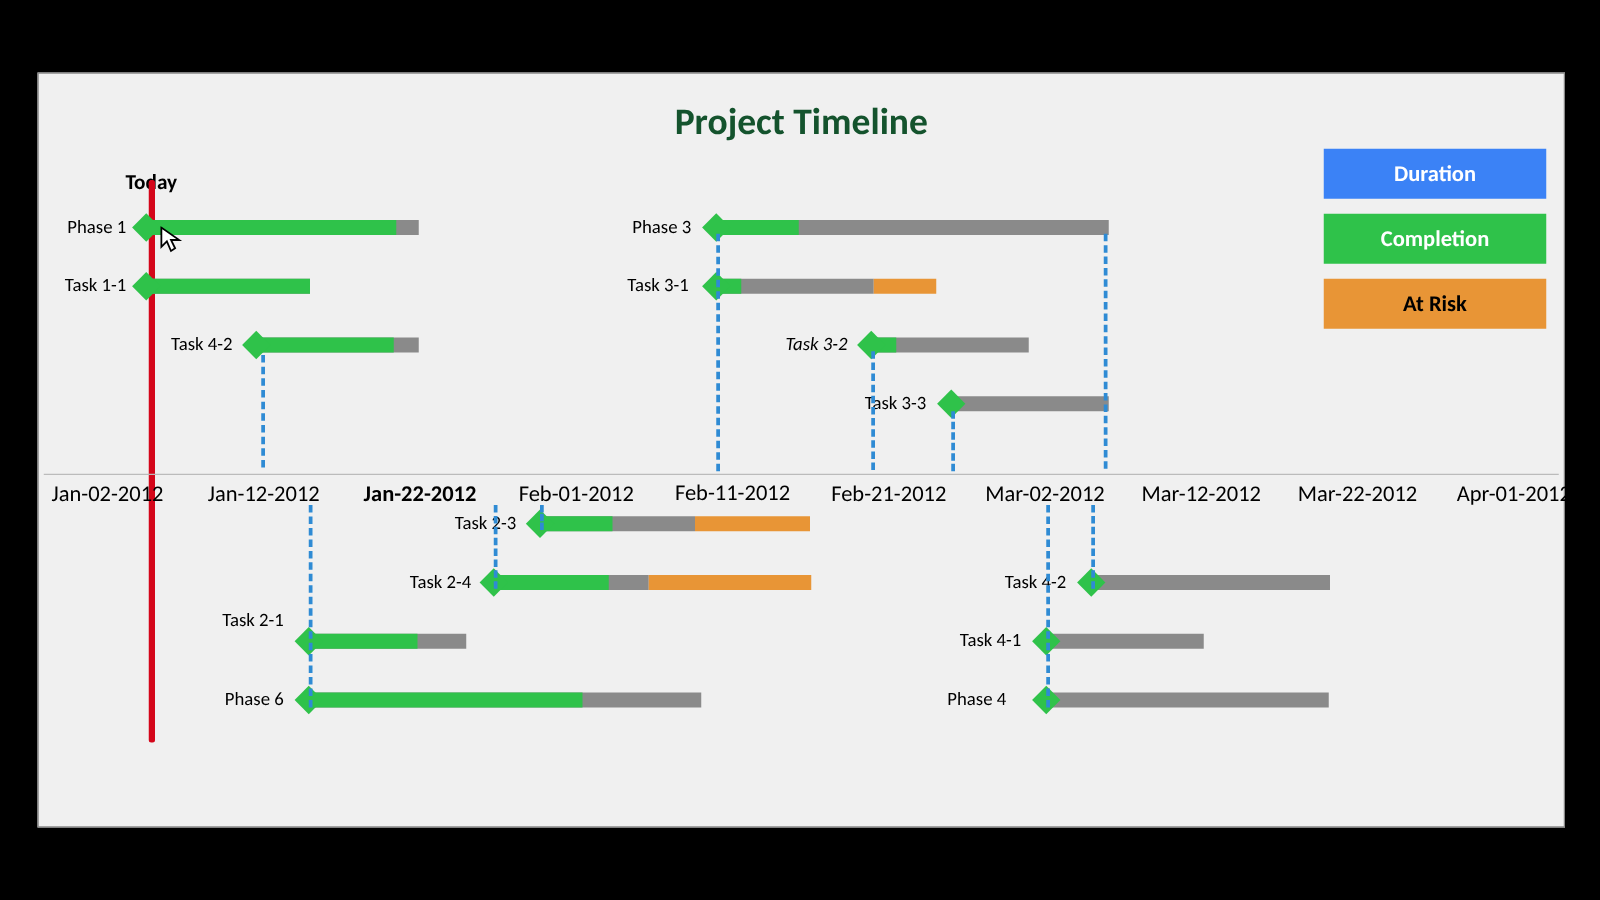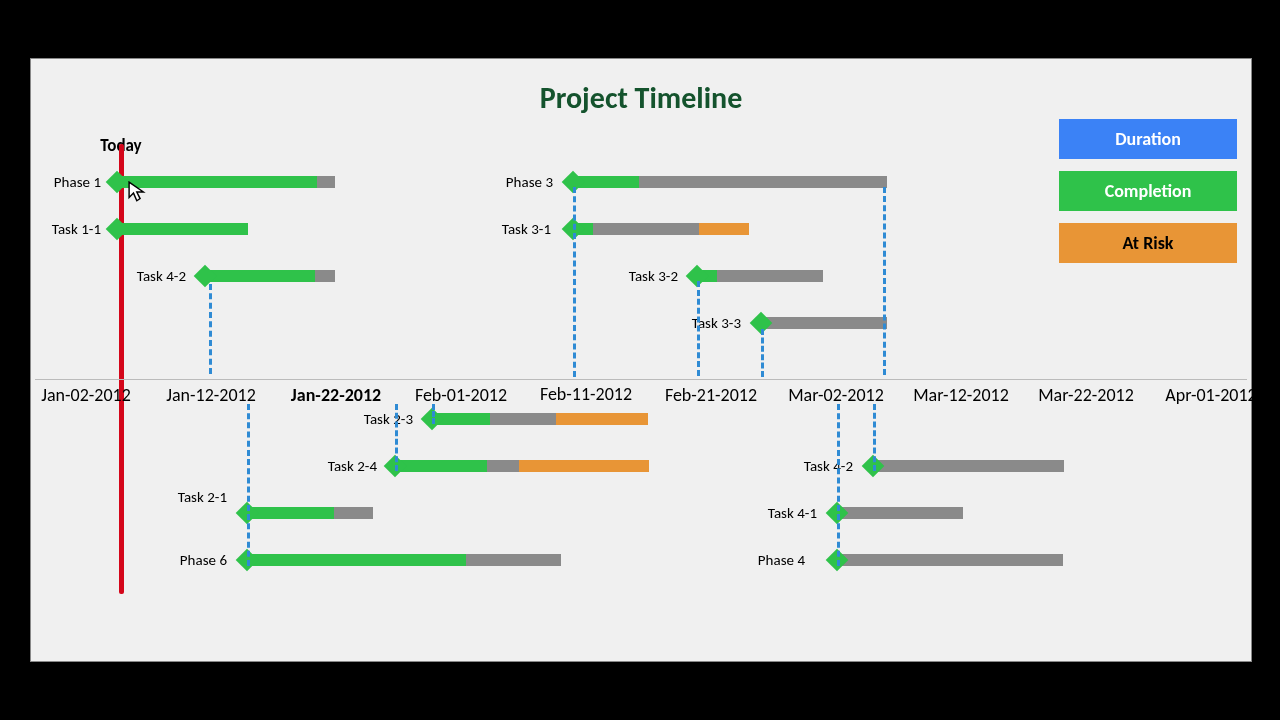--- a/index.html
+++ b/index.html
@@ -72,21 +72,21 @@
     <div class="bar dur" style="left:538px;top:123px;width:318px;"></div>
     <div class="bar comp" style="left:538px;top:123px;width:70px;"></div>
     <div class="dot" style="left:542px;top:123px;"></div>
 
     <div class="track-label" style="left:458px;top:170px;width:62px;">Task 3-1</div>
     <div class="bar dur" style="left:538px;top:170px;width:130px;"></div>
     <div class="bar risk" style="left:668px;top:170px;width:50px;"></div>
     <div class="bar comp" style="left:538px;top:170px;width:24px;"></div>
     <div class="dot" style="left:542px;top:170px;"></div>
 
-    <div class="track-label" style="left:585px;top:217px;width:62px;">Task 3-2</div>
+    <div class="track-label" style="left:585px;top:217px;width:62px;font-style:italic;">Task 3-2</div>
     <div class="bar dur" style="left:662px;top:217px;width:130px;"></div>
     <div class="bar comp" style="left:662px;top:217px;width:24px;"></div>
     <div class="dot" style="left:666px;top:217px;"></div>
 
     <div class="track-label" style="left:648px;top:264px;width:62px;">Task 3-3</div>
     <div class="bar dur" style="left:726px;top:264px;width:130px;"></div>
     <div class="dot" style="left:730px;top:264px;"></div>
 
     <div class="track-label" style="left:320px;top:360px;width:62px;">Task 2-3</div>
     <div class="bar dur" style="left:397px;top:360px;width:128px;"></div>

